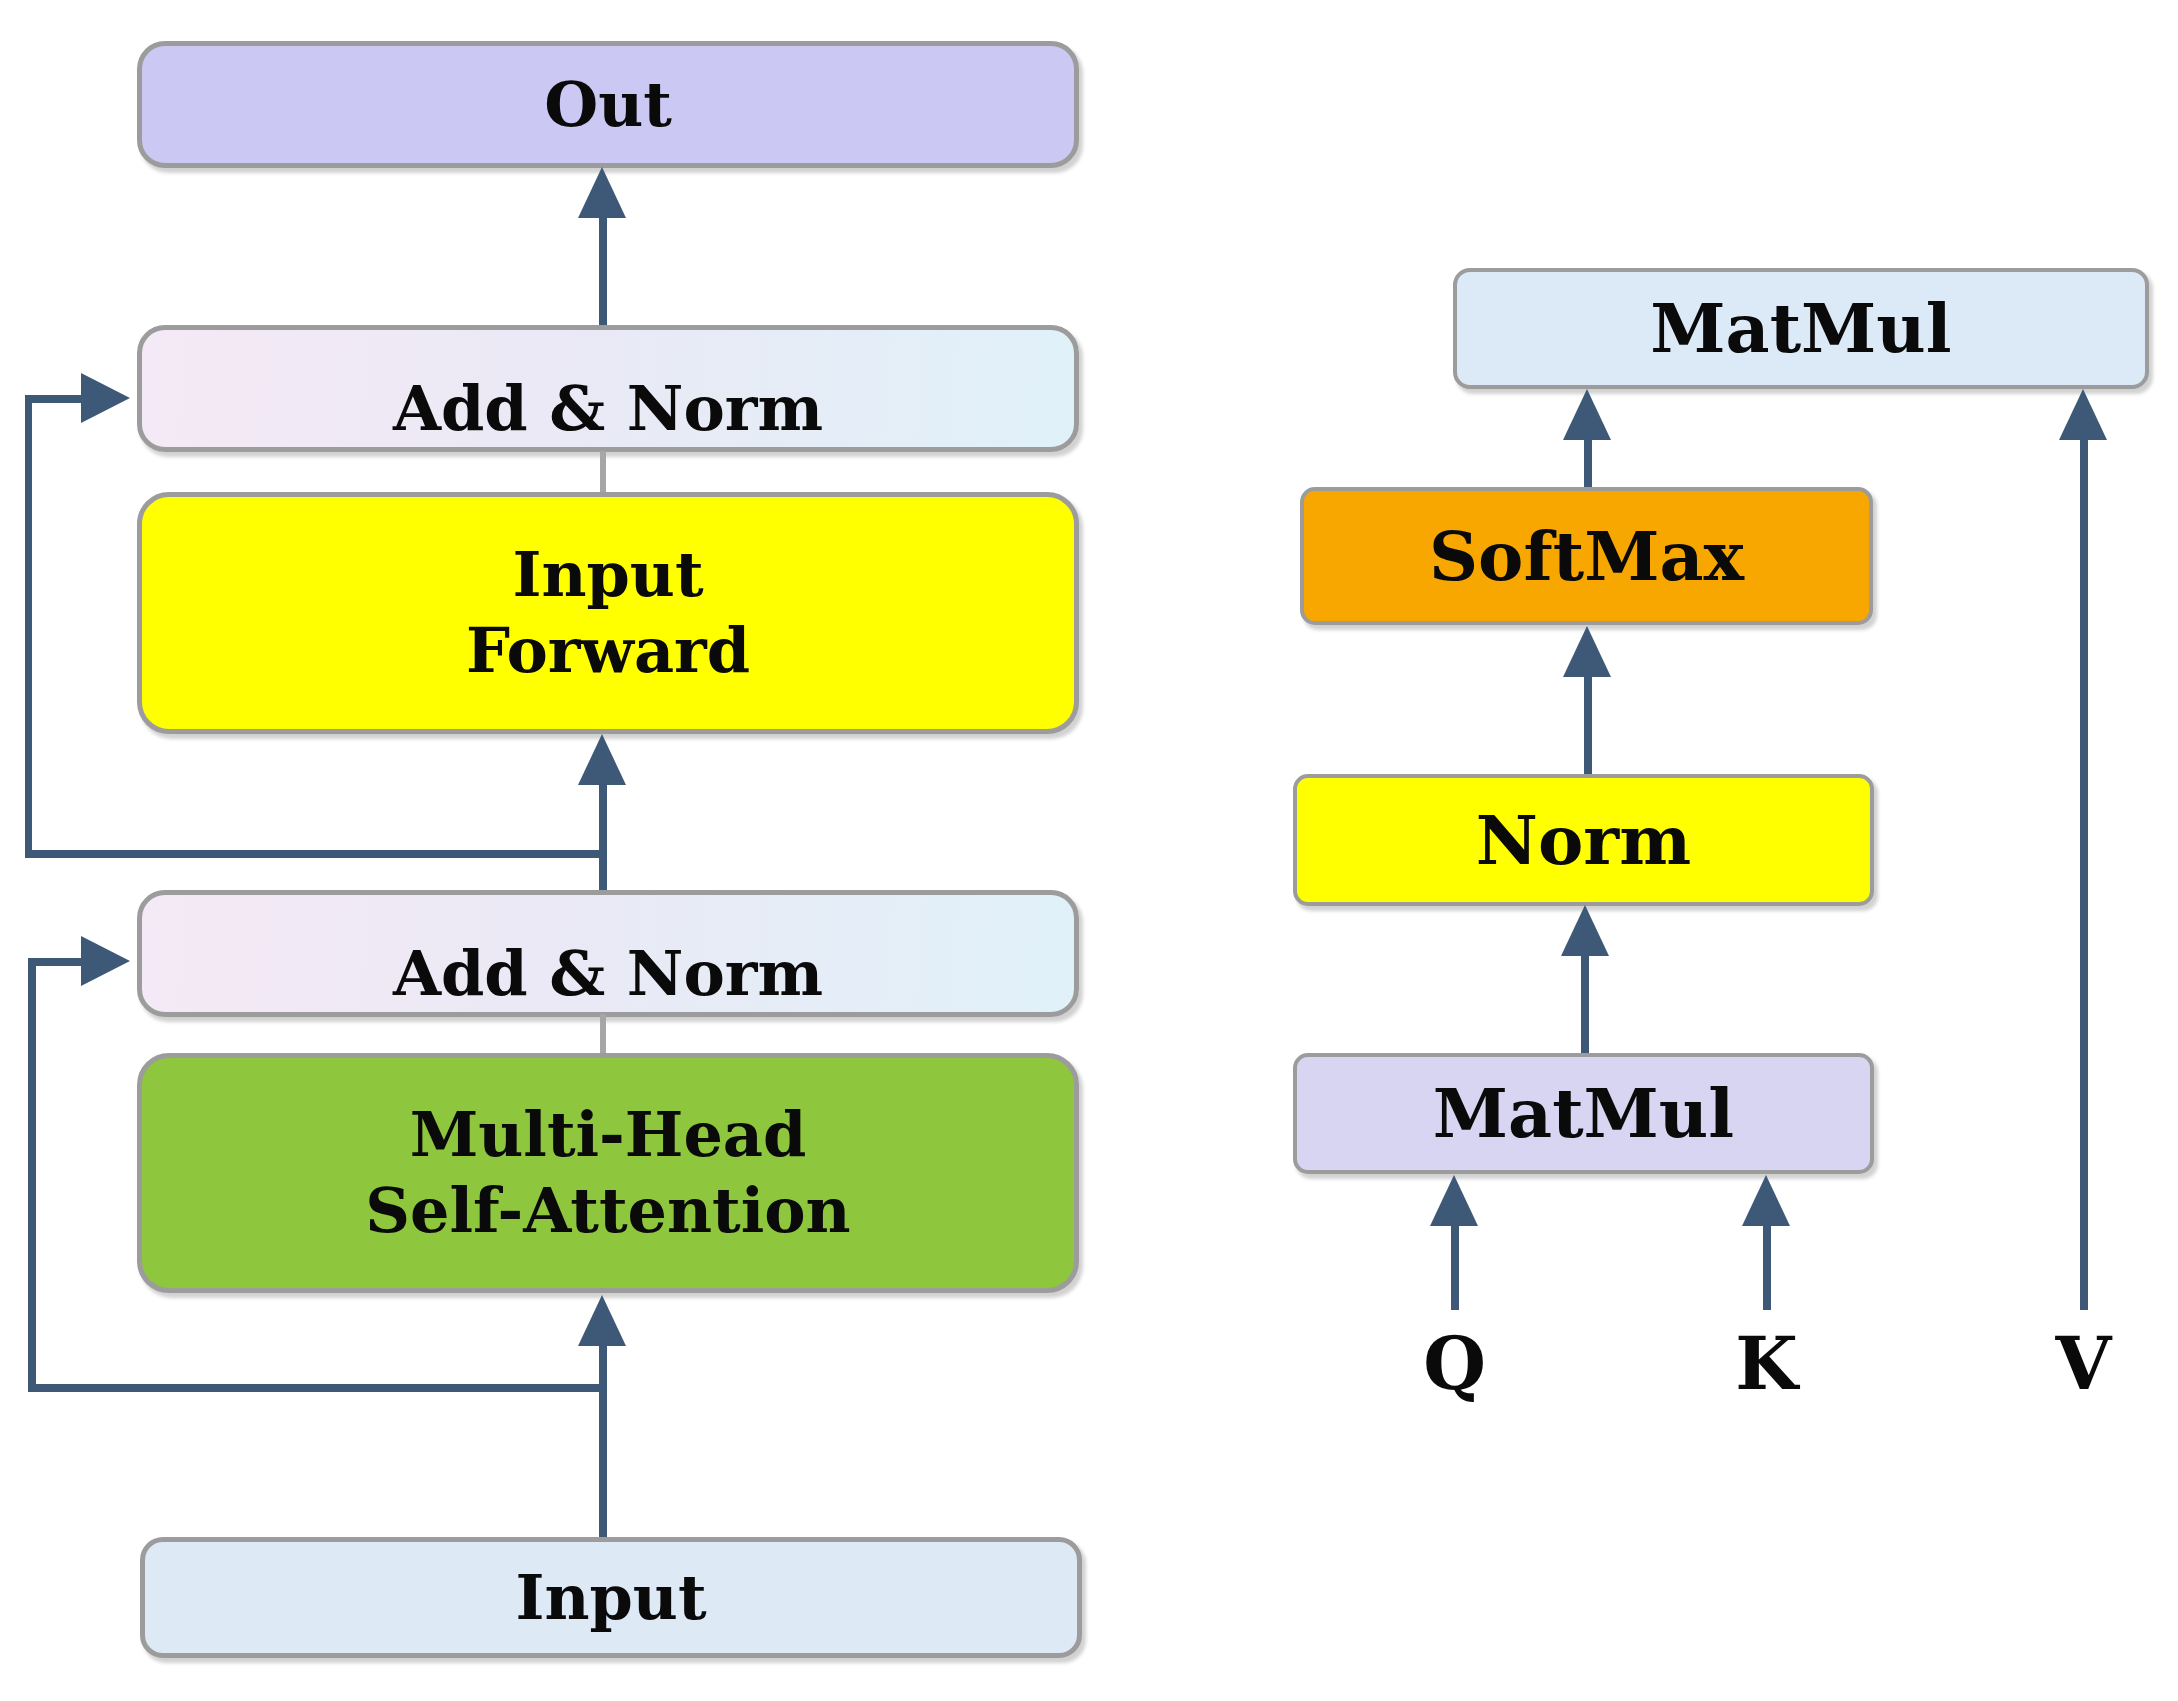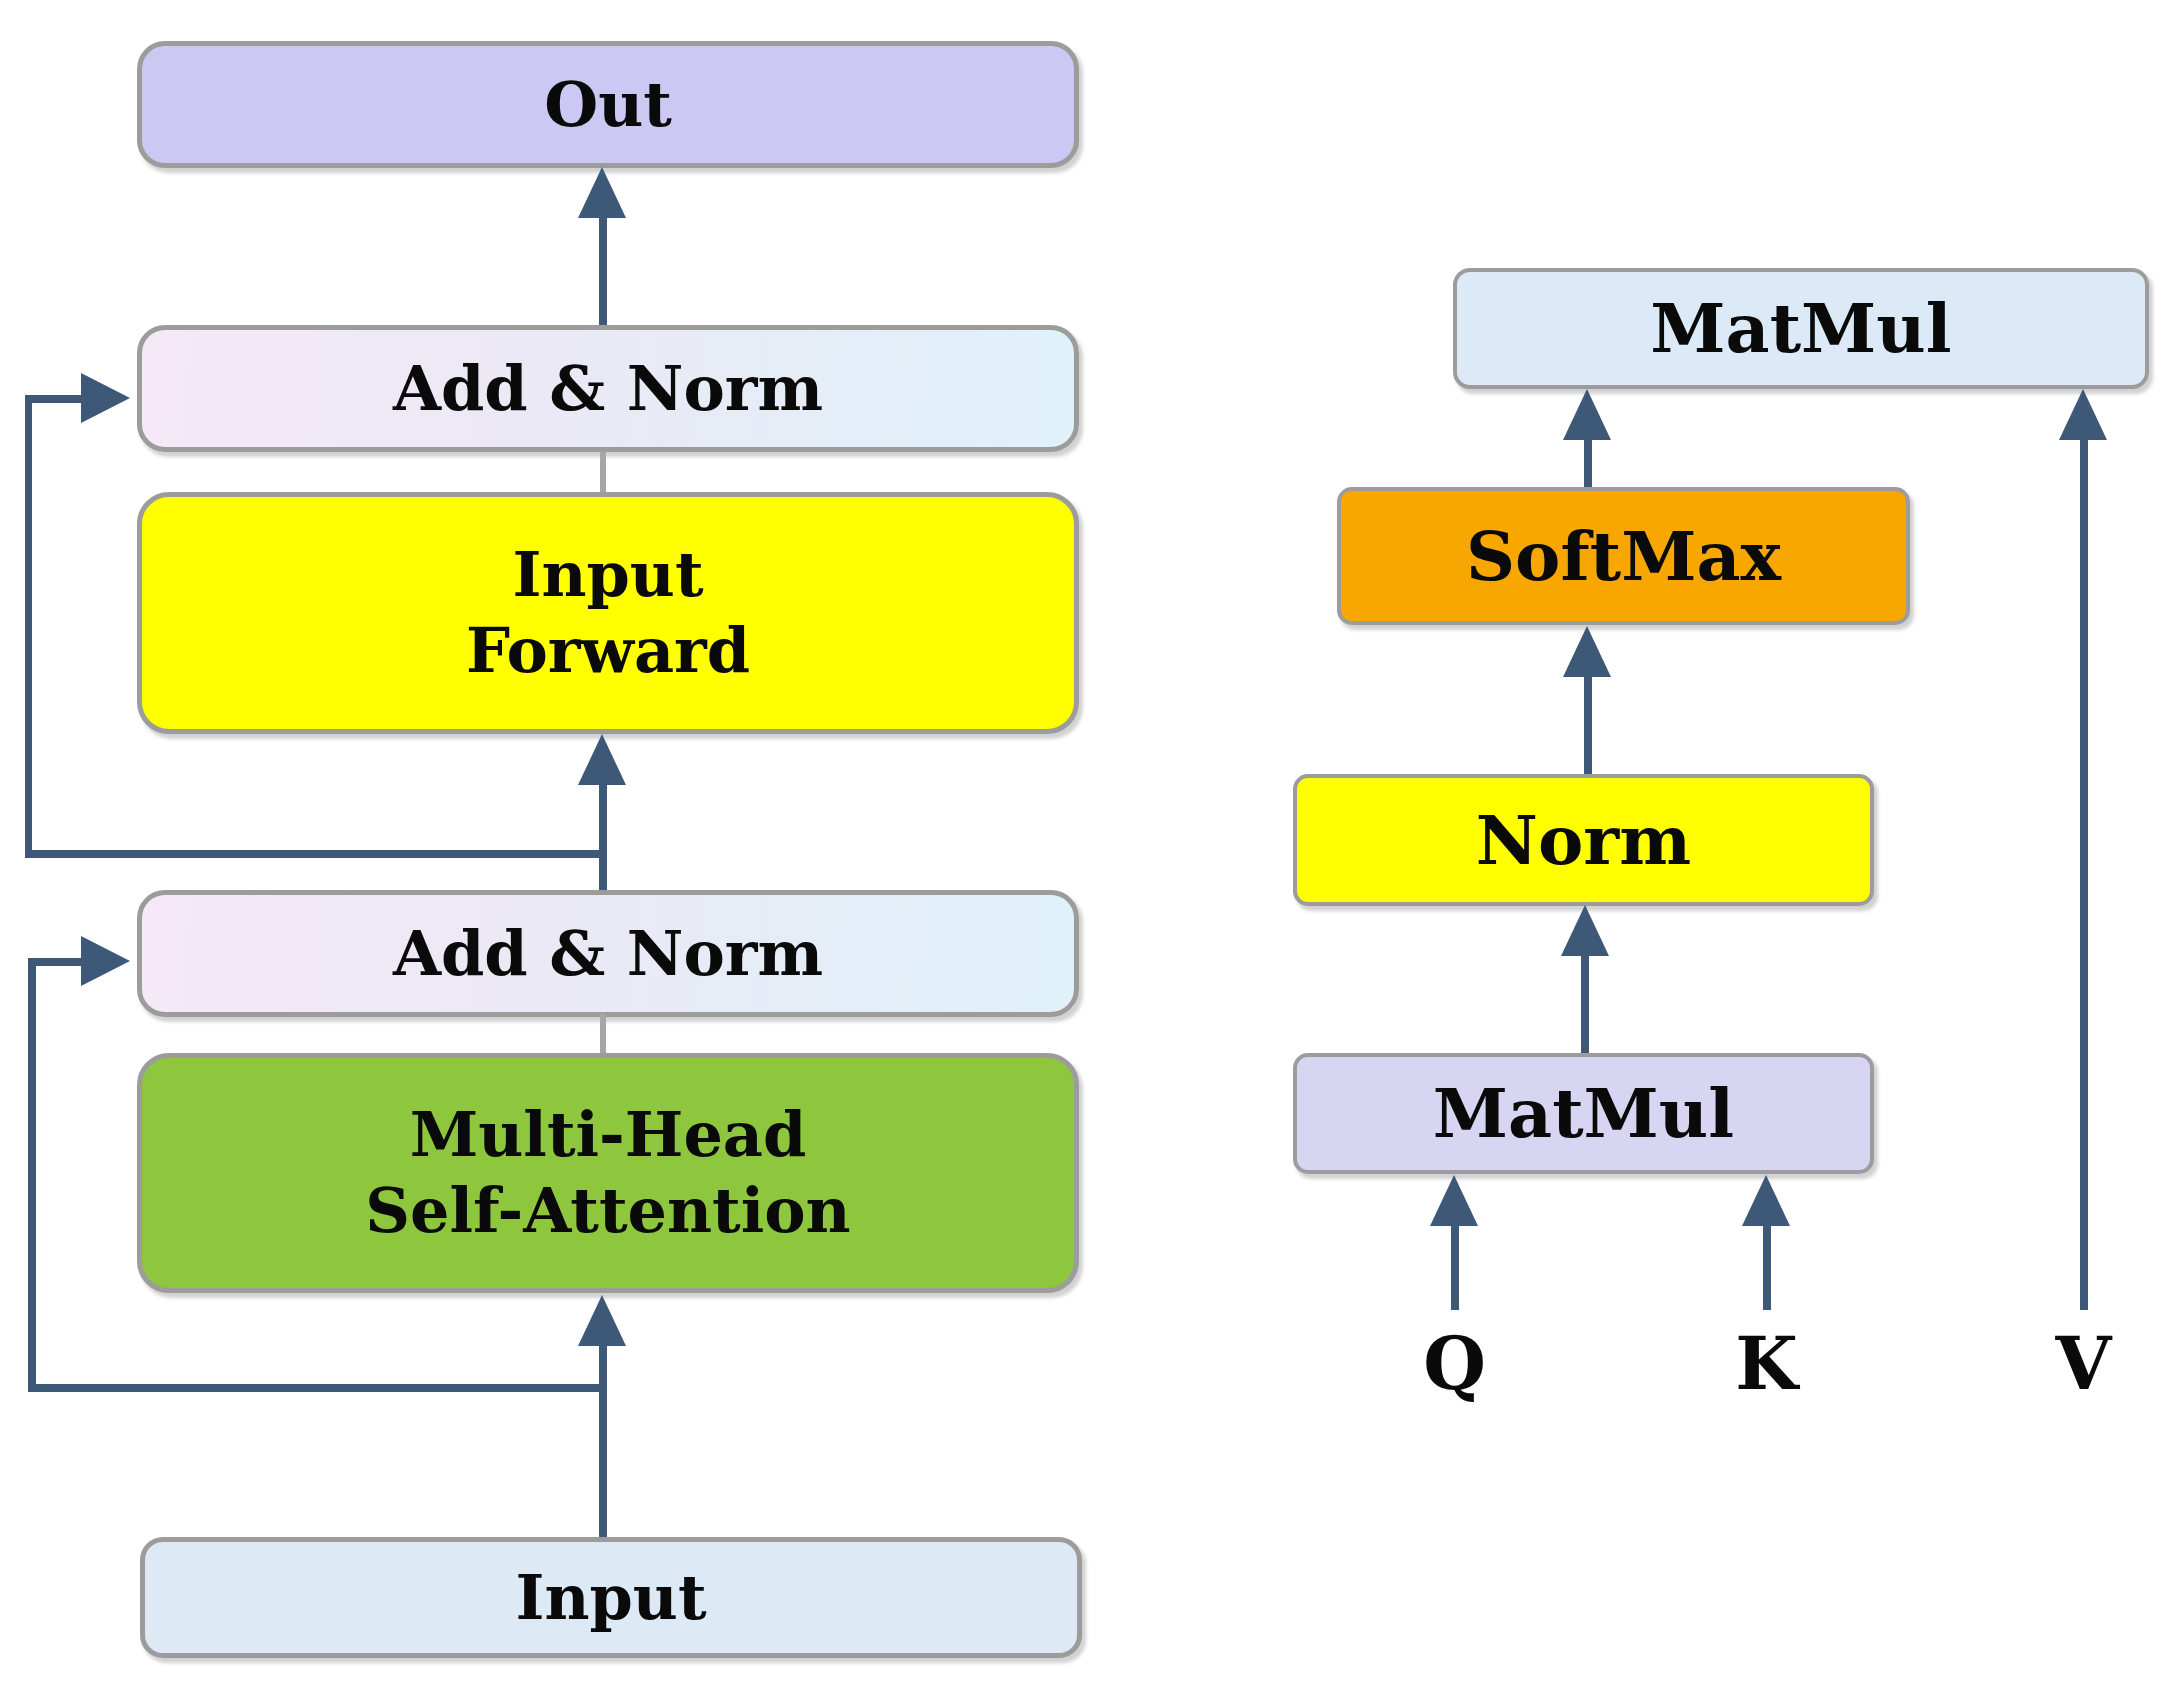--- a/index.html
+++ b/index.html
@@ -35,21 +35,21 @@
   .vline,.hline{position:absolute;background:var(--arrow);}
   .grayline{position:absolute;background:var(--connector-gray);}
   .head-up{position:absolute;width:0;height:0;
     border-left:24.6px solid transparent;border-right:24.6px solid transparent;
     border-bottom:51px solid var(--arrow);}
   .head-right{position:absolute;width:0;height:0;
     border-top:25.6px solid transparent;border-bottom:25.6px solid transparent;
     border-left:49px solid var(--arrow);}
   .qkv{position:absolute;width:151px;text-align:center;font-weight:bold;font-size:72px;color:#0a0a0a;}
   .fill-out{background:var(--out-fill);align-items:center;}
-  .fill-addnorm{background:linear-gradient(95deg,var(--add-norm-left) 0%,var(--add-norm-mid) 45%,var(--add-norm-right) 100%);}
+  .fill-addnorm{background:linear-gradient(95deg,var(--add-norm-left) 0%,var(--add-norm-mid) 45%,var(--add-norm-right) 100%);justify-content:flex-end;}
   .fill-ff{background:var(--feed-forward-fill);}
   .fill-mhsa{background:var(--mhsa-fill);}
   .fill-input{background:var(--input-fill);}
   .fill-matmul-top{background:var(--matmul-top-fill);}
   .fill-softmax{background:var(--softmax-fill);}
   .fill-scale{background:var(--scale-fill);}
   .fill-matmul-bottom{background:var(--matmul-bottom-fill);}
 </style>
 </head>
 <body>
@@ -105,21 +105,21 @@
     <span class="lbl">Input</span>
   </div>
 
   <div class="box right-box fill-matmul-top" style="left:1453px;top:268px;width:696px;height:121px;border-radius:17px;">
     <span class="lbl">MatMul</span>
   </div>
 
   <div class="head-up" style="left:1563px;top:389px;"></div>
   <div class="vline" style="left:1584px;top:438px;width:7.6px;height:49px;"></div>
 
-  <div class="box right-box fill-softmax" style="left:1300px;top:487px;width:573px;height:138px;margin-left:37px;">
+  <div class="box right-box fill-softmax" style="left:1300px;top:487px;width:573px;height:138px;">
     <span class="lbl">SoftMax</span>
   </div>
 
   <div class="head-up" style="left:1563px;top:626px;"></div>
   <div class="vline" style="left:1584px;top:673px;width:7.6px;height:101px;"></div>
 
   <div class="box right-box fill-scale" style="left:1293px;top:774px;width:581px;height:132px;">
     <span class="lbl">Norm</span>
   </div>
 

